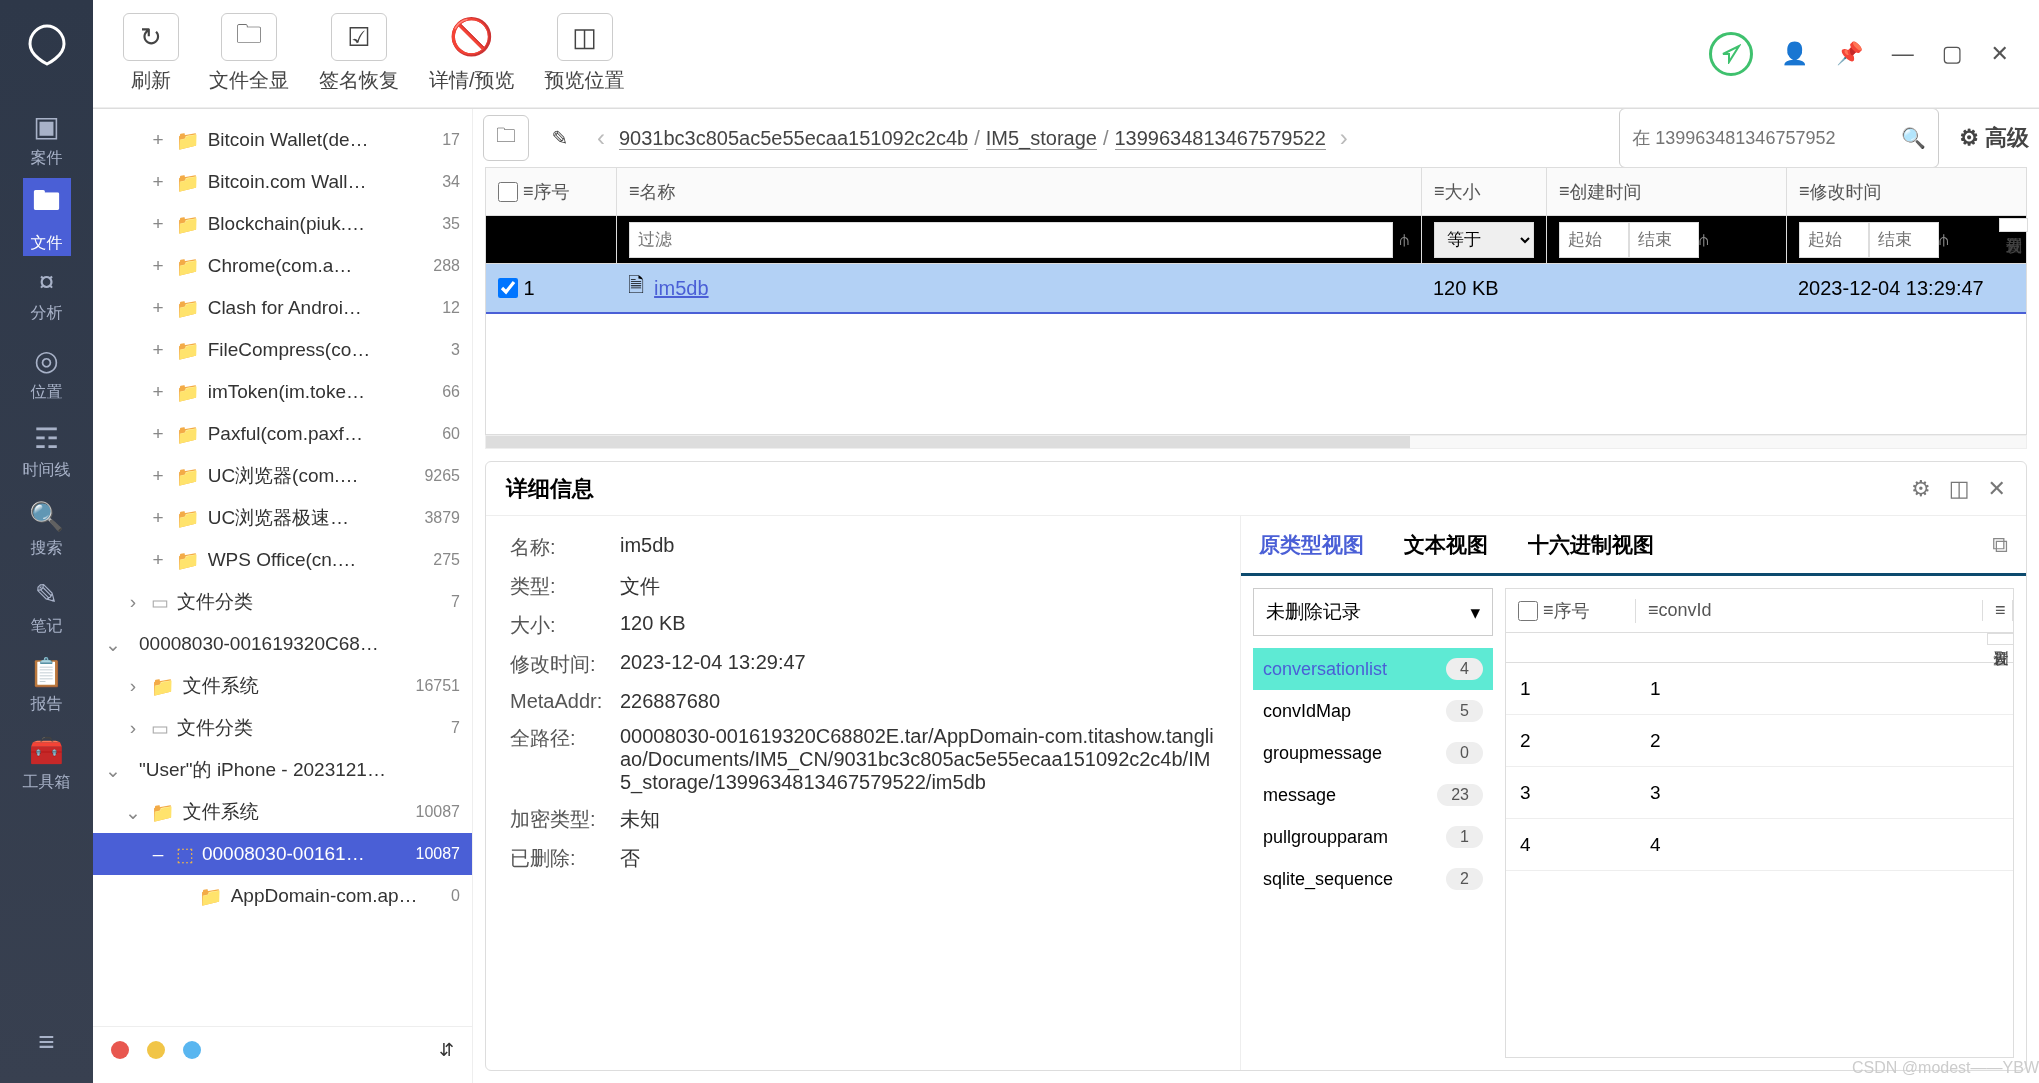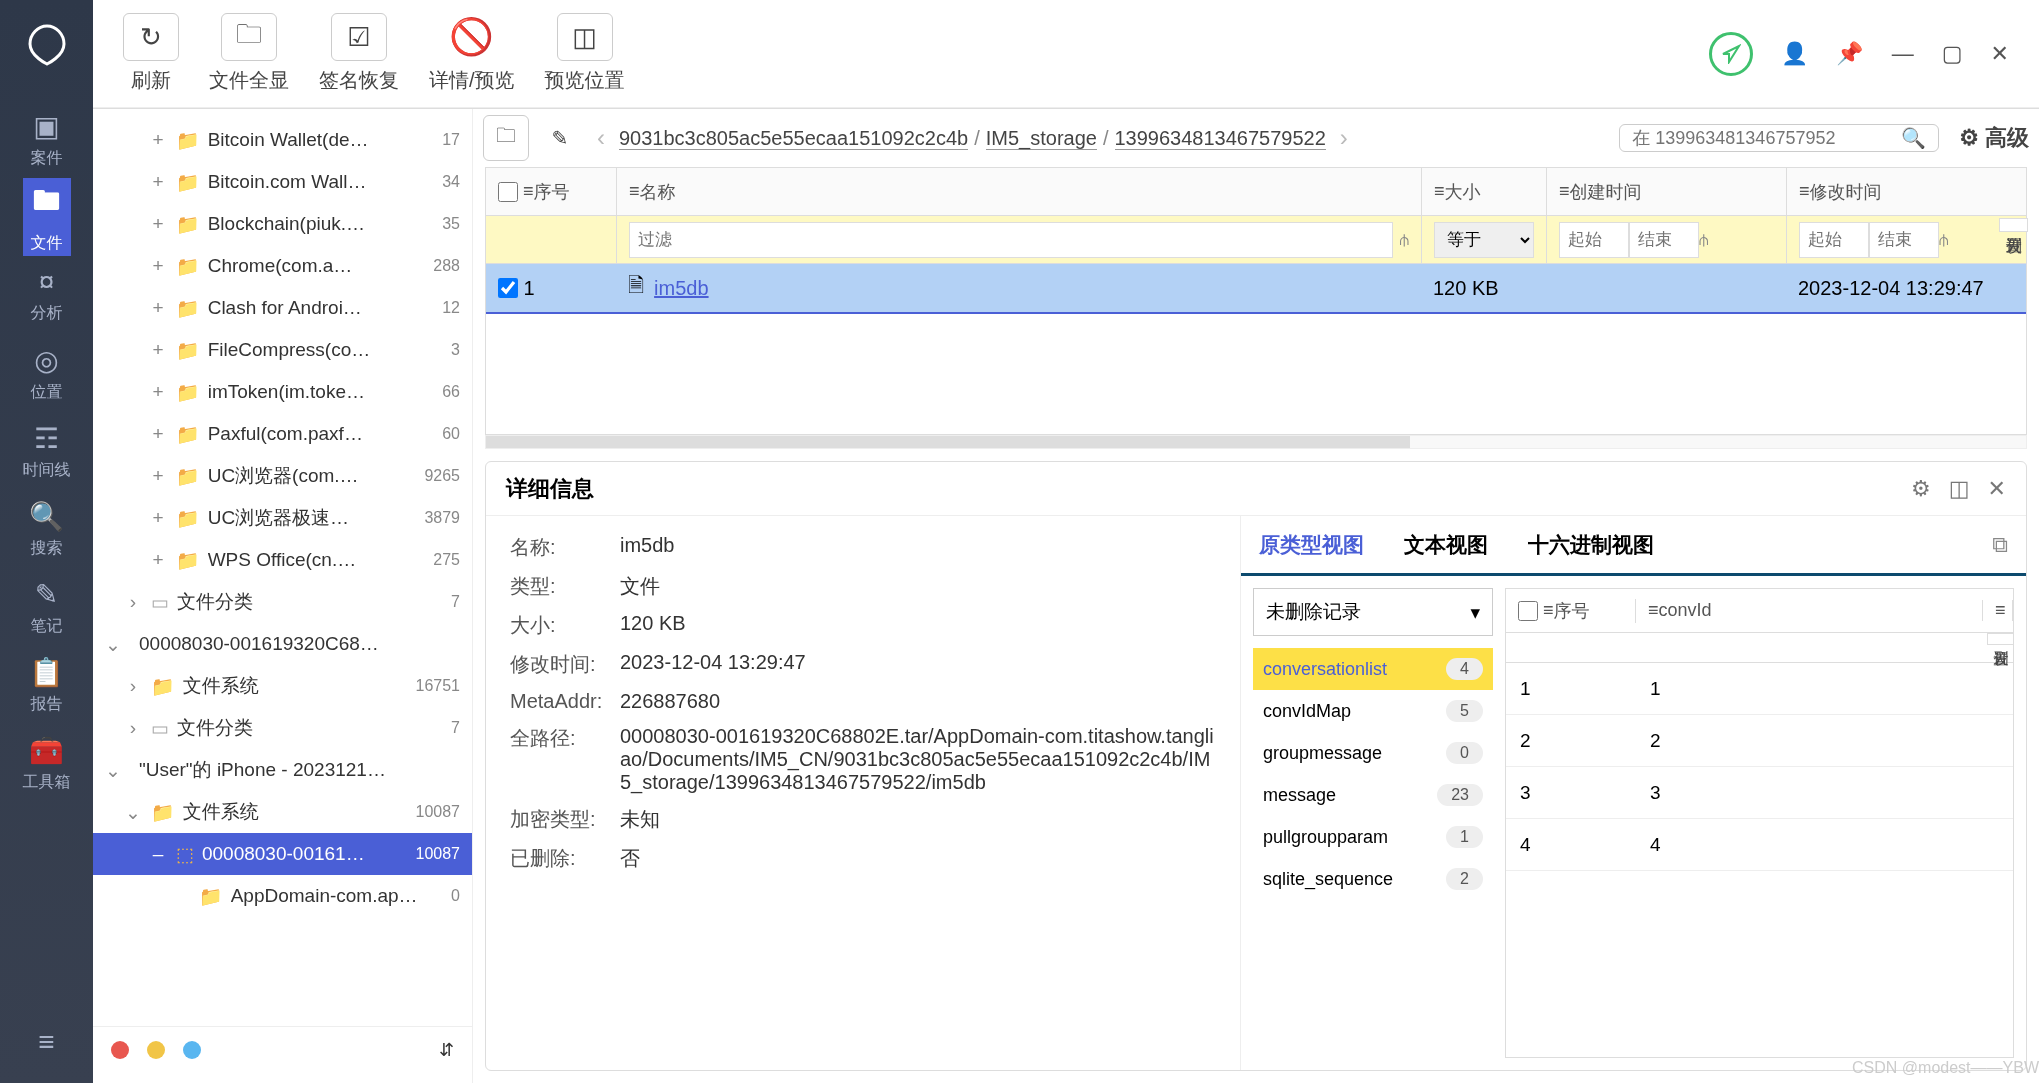--- a/index.html
+++ b/index.html
@@ -46,35 +46,35 @@
 
 .right-panel { flex: 1; display: flex; flex-direction: column; overflow:hidden;}
 
 .breadcrumb-bar { height: 58px; display:flex; align-items:center; padding:0 10px; gap:8px; font-size:20px; color:#444;}
 .bc-btn { width:46px; height:46px; border:1px solid #ccc; border-radius:6px; display:flex; align-items:center; justify-content:center;}
 .bc-btn.noborder{border:none;}
 .bc-nav{font-size:24px; color:#bbb; padding:0 6px;}
 .breadcrumb-bar .bc-segment{ text-decoration: none; color:#444; border-bottom:1px solid #999; cursor:pointer;text-align:right;}
 .breadcrumb-bar .sep{margin:0 6px; color:#888;}
 .breadcrumb-bar .spacer{flex:1;}
-.search-box{width:320px; height:28px; border:1px solid #ccc; border-radius:6px; display:flex; align-items:center; padding:0 12px;justify-content:center;}
+.search-box{width:320px; height:60px; border:1px solid #ccc; border-radius:6px; display:flex; align-items:center; padding:0 12px;justify-content:center;}
 .search-box input{flex:1; border:none; outline:none; font-size:18px;}
 .adv-btn{display:flex; align-items:center; gap:6px; font-size:22px; font-weight:bold; margin-left:12px;}
 
 .file-table-area { flex:0 0 auto; padding:0 12px;}
 .file-table { border:1px solid #ddd; position:relative;}
 .ft-header{display:flex; height:48px; align-items:center; border-bottom:1px solid #ddd; background:#fafafa; font-size:18px; color:#555;}
 .ft-cell{padding:0 12px; display:flex; align-items:center; height:100%;}
 .ft-cell.bordered{border-left:1px solid #ddd;}
 .ft-col-seq{width:130px;}
 .ft-col-name{flex:1;}
 .ft-col-size{width:125px;}
 .ft-col-ctime{width:240px;}
 .ft-col-mtime{width:240px;}
-.ft-filter-row{display:flex; height:48px; border-bottom:1px solid #ddd; background:#fef9c3;}
+.ft-filter-row{display:flex; height:48px; border-bottom:1px solid #ddd; background:#000000;}
 .ft-filter-row input, .ft-filter-row select{border:none; border:1px solid #ddd; height:36px; padding:0 8px; font-size:17px;}
 .ft-data-row{display:flex; height:50px; align-items:center; background:#b3d1f5; border-bottom:2px solid #4a5fd6; font-size:20px;}
 .ft-data-row .link{color:#4a5fd6; text-decoration:underline;}
 .check{width:20px;height:20px; cursor:pointer;}
 .side-settings{position:absolute; right:-2px; top:50px; writing-mode:vertical-rl; font-size:16px; color:#444; border:1px solid #ddd; background:#fff; padding:6px 3px;}
 .scroll-thin{height:14px; background:#f8f8f8; border:1px solid #eee; margin:0 12px;}
 .scroll-thin .thumb{height:100%; width:60%; background:#ddd;}
 
 .details-panel{flex:1; margin:12px; border:1px solid #ddd; border-radius:6px; display:flex; flex-direction:column; overflow:hidden;}
 .details-header{height:54px; display:flex; align-items:center; padding:0 20px; border-bottom:1px solid #eee;}
@@ -88,21 +88,21 @@
 .details-right{flex:1; display:flex; flex-direction:column;}
 .view-tabs{height:60px; display:flex; align-items:center; padding:0 18px; border-bottom:3px solid #0c4a6e; gap:40px;}
 .view-tabs .vtab{font-size:21px; font-weight:bold; cursor:pointer;}
 .view-tabs .vtab.active{color:#4a5fd6;}
 .view-tabs .spacer{flex:1;}
 .db-content{flex:1; display:flex; overflow:hidden; padding:12px; gap:12px;}
 .db-left{width:240px; display:flex; flex-direction:column;}
 .db-select{height:48px; border:1px solid #ccc; display:flex; align-items:center; padding:0 12px; font-size:19px; margin-bottom:12px;}
 .db-list{flex:1;}
 .db-item{display:flex; align-items:center; height:42px; padding:0 10px; font-size:18px; cursor:pointer;}
-.db-item.active{background:#fde047; color:#4a5fd6;}
+.db-item.active{background:#5eead4; color:#4a5fd6;}
 .db-item .name{flex:1;}
 .db-item .badge{background:#eee; border-radius:14px; padding:2px 14px; font-size:16px; color:#555;}
 .db-table{flex:1; border:1px solid #ddd; position:relative;}
 .db-table-header{display:flex; height:44px; border-bottom:1px solid #ddd; align-items:center; font-size:18px; color:#555;}
 .db-table-header .th{padding:0 12px; border-right:1px solid #ddd; display:flex; align-items:center;}
 .db-table-row{display:flex; height:52px; align-items:center; border-bottom:1px solid #eee; font-size:19px;}
 .db-table-row .td{padding:0 14px;}
 .db-side-settings{position:absolute; right:-1px; top:44px; writing-mode: vertical-rl; font-size:15px; color:#444; border:1px solid #ddd; padding:5px 3px; background:#fff;}
 .watermark{position:absolute; right:0; bottom:6px; font-size:16px; color:#ccc;}
 </style>

